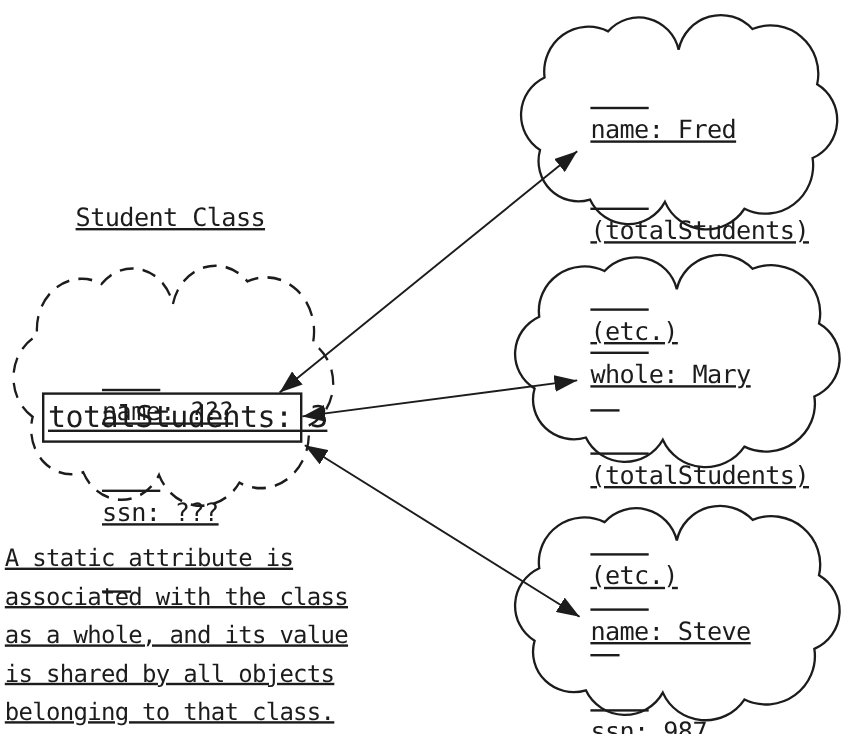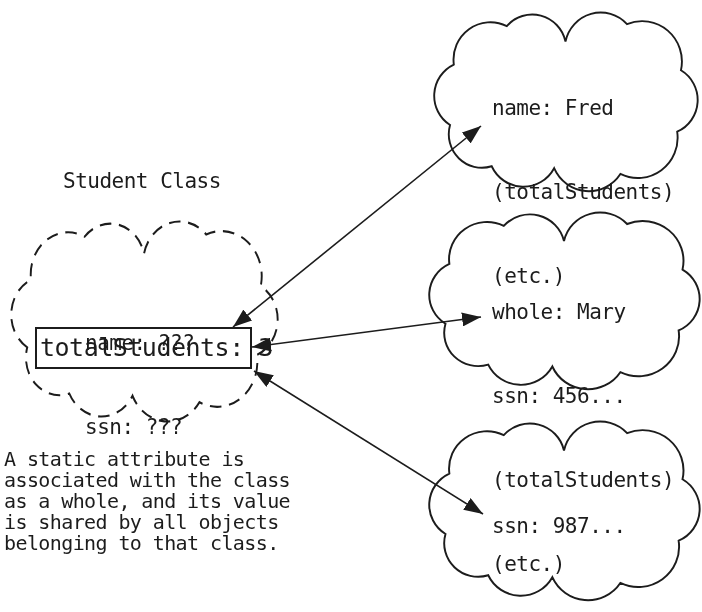--- a/index.html
+++ b/index.html
@@ -5,31 +5,31 @@
   html,body{margin:0;padding:0;background:#ffffff;}
   .figure{
     position:relative;
     width:702px;height:612px;
     background:#ffffff;
     font-family:"DejaVu Sans Mono", monospace;
     color:#1c1c1c;
     overflow:hidden;
   }
   .layer{position:absolute;left:0;top:0;}
-  .txt{position:absolute;white-space:pre;}
+  .txt{position:absolute;white-space:pre;text-decoration:underline;}
   .cloud-text{font-size:21px;line-height:28px;letter-spacing:-0.5px;}
   .t-title{left:63px;top:169px;font-size:21px;letter-spacing:-0.5px;}
   .t-class-attrs{left:85px;top:273px;}
   .t-box-label{left:40px;top:328px;font-size:25px;line-height:40px;letter-spacing:-0.5px;}
   .t-fred{left:492px;top:38px;}
   .t-mary{left:492px;top:242px;}
   .t-steve{left:492px;top:456px;}
   .t-caption{
     left:4px;top:449px;width:320px;
-    font-size:20px;line-height:21px;letter-spacing:-0.6px;
+    font-size:20px;line-height:32px;letter-spacing:-0.6px;
     white-space:pre-line;
   }
   svg{display:block;}
 </style>
 </head>
 <body>
 
 <div class="figure">
 
   <svg class="layer" width="702" height="612" viewBox="0 0 702 612">
@@ -83,26 +83,26 @@
   <div class="txt t-box-label">totalStudents: 3</div>
 
   <div class="txt cloud-text t-fred">
     <div>name: Fred</div>
     <div>(totalStudents)</div>
     <div>(etc.)</div>
   </div>
 
   <div class="txt cloud-text t-mary">
     <div>whole: Mary</div>
-    <div>ssn: 456...</div>
     <div>(totalStudents)</div>
     <div>(etc.)</div>
   </div>
 
   <div class="txt cloud-text t-steve">
+    <div>name: Steve</div>
     <div>ssn: 987...</div>
     
     
   </div>
 
   <div class="txt t-caption">A static attribute is
 associated with the class
 as a whole, and its value
 is shared by all objects
 belonging to that class.</div>

